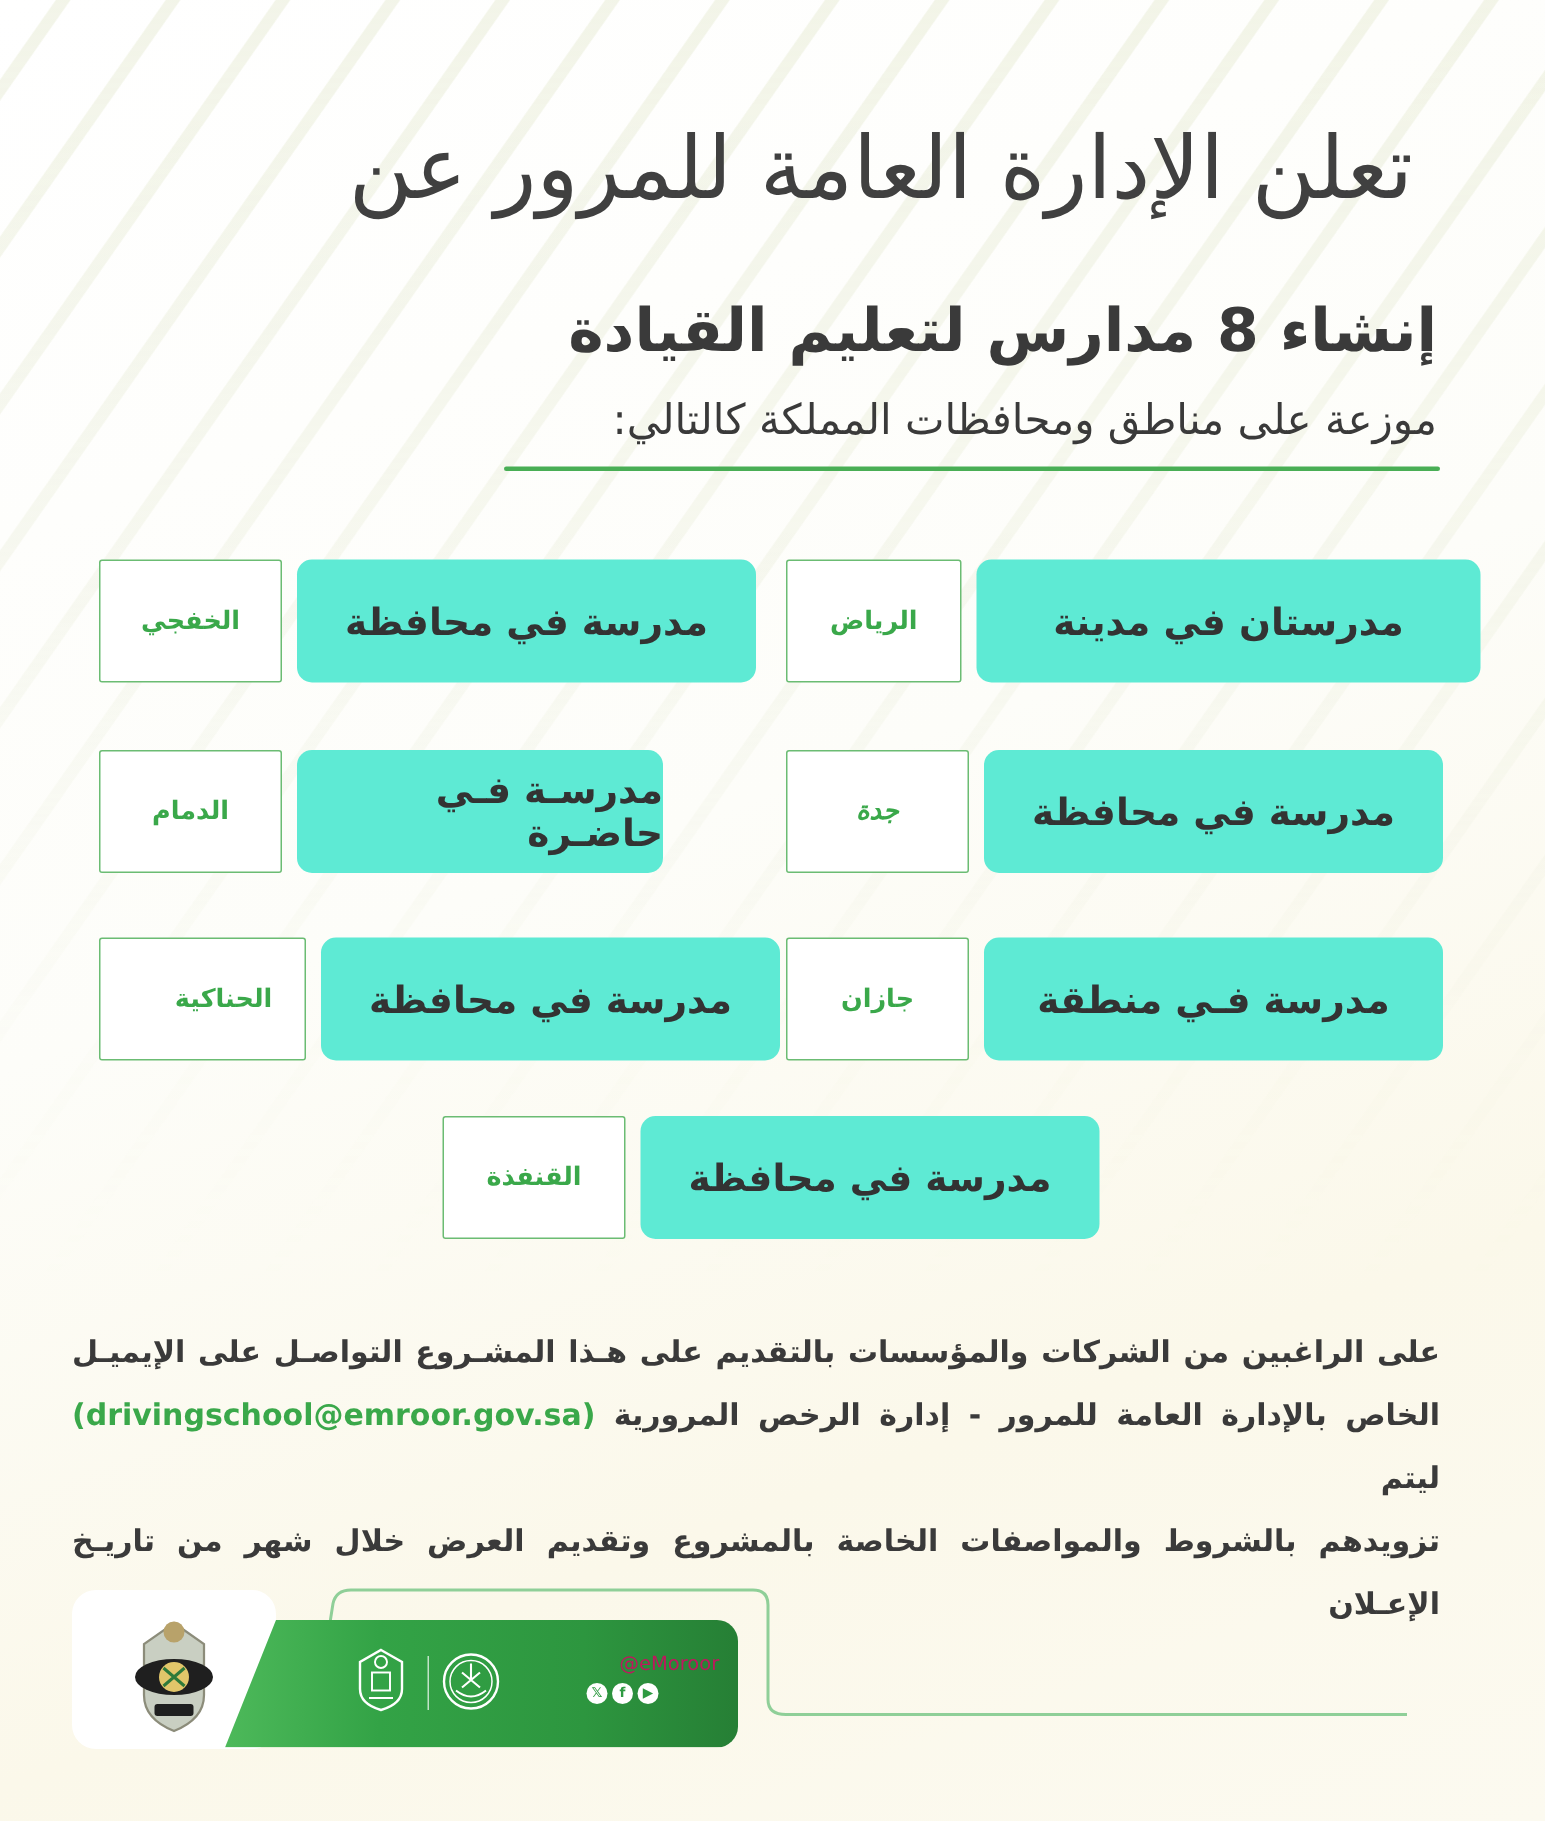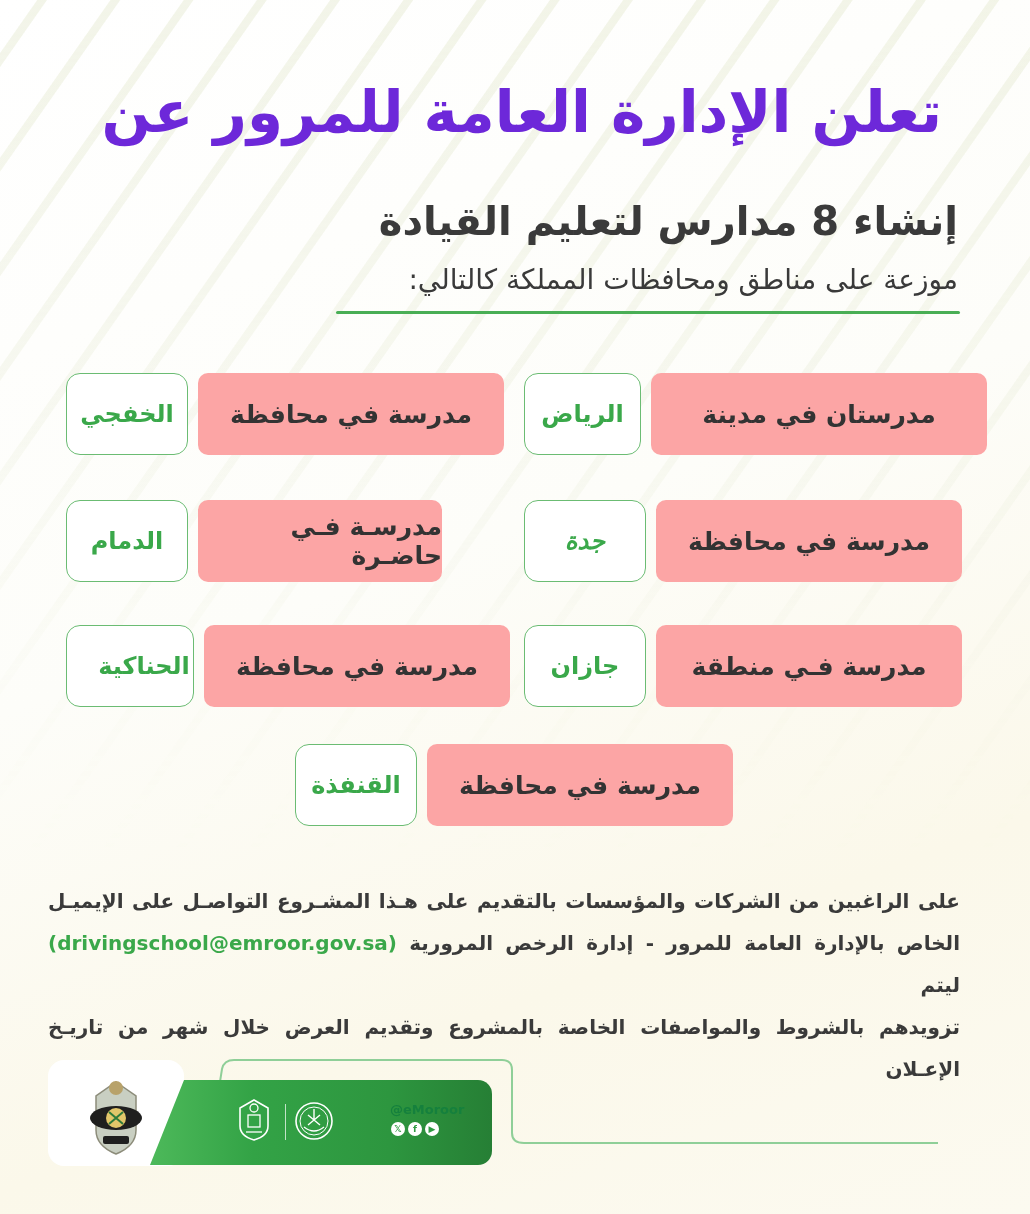--- a/index.html
+++ b/index.html
@@ -12,66 +12,66 @@
     }
     .bg-stripes {
       position: absolute; inset: 0; pointer-events: none;
       background: repeating-linear-gradient(125deg, rgba(235,238,220,0.0) 0px, rgba(235,238,220,0.0) 30px, rgba(232,236,214,0.55) 31px, rgba(232,236,214,0.55) 38px, rgba(235,238,220,0.0) 39px, rgba(235,238,220,0.0) 60px);
       -webkit-mask-image: linear-gradient(180deg, rgba(0,0,0,1) 0%, rgba(0,0,0,0.6) 30%, rgba(0,0,0,0.15) 55%, rgba(0,0,0,0) 70%);
       mask-image: linear-gradient(180deg, rgba(0,0,0,1) 0%, rgba(0,0,0,0.6) 30%, rgba(0,0,0,0.15) 55%, rgba(0,0,0,0) 70%);
     }
     .abs { position: absolute; }
     .title {
       top: 72px; right: 88px; width: 860px; text-align: right;
-      font-family: "DejaVu Sans", sans-serif; font-weight: 700;
-      font-size: 58px; color: #6d28d9; line-height: 80px; letter-spacing: 0;
+      font-family: "DejaVu Sans", sans-serif; font-weight: 400;
+      font-size: 58px; color: #404040; line-height: 80px; letter-spacing: 0;
     }
     .subtitle {
       top: 192px; right: 72px; text-align: right;
       font-weight: 700; font-size: 40px; color: #3a3a3a; line-height: 58px;
     }
     .subline {
       top: 258px; right: 72px; text-align: right;
       font-size: 28px; color: #3a3a3a; line-height: 44px;
     }
     .rule {
       top: 311px; left: 336px; width: 624px; height: 3px; background: #49ae55; border-radius: 2px;
     }
     .pair {
       position: absolute; height: 82px; display: flex; flex-direction: row; gap: 10px; align-items: stretch;
     }
     .gray-box {
-      background: #fca5a5; border-radius: 10px;
+      background: #5eead4; border-radius: 10px;
       display: flex; align-items: center; justify-content: center;
       font-weight: 700; font-size: 25px; color: #333;
     }
     .place-box {
-      background: #ffffff; border: 1.5px solid #6bbc73; border-radius: 14px;
+      background: #ffffff; border: 1.5px solid #6bbc73; border-radius: 2px;
       display: flex; align-items: center; justify-content: center;
-      font-weight: 700; font-size: 24px; color: #3aa84a;
+      font-weight: 700; font-size: 17px; color: #3aa84a;
     }
     .para {
       top: 880px; left: 48px; width: 912px; text-align: justify; text-align-last: justify;
       font-size: 20px; color: #3a3a3a; line-height: 42px; font-weight: 700;
     }
     .para .email { color: #3aa84a; direction: ltr; unicode-bidi: embed; }
     .para .line { display: block; }
     
     .logo-card {
       top: 1060px; left: 48px; width: 136px; height: 106px; background: #ffffff; border-radius: 16px;
     }
     .green-band {
       top: 1080px; left: 150px; width: 342px; height: 85px;
       background: linear-gradient(90deg, #4db95a 0%, #33a346 30%, #2d963f 70%, #267f35 100%);
       clip-path: polygon(34px 0, 100% 0, 100% 100%, 0 100%);
       border-radius: 0 14px 14px 0;
     }
     .outline-path { top: 1055px; left: 150px; width: 800px; height: 95px; }
     .handle {
-      top: 1102px; left: 390px; color: #15803d; font-weight: 700; font-size: 13px; direction: ltr;
+      top: 1102px; left: 413px; color: #be185d; font-weight: 400; font-size: 13px; direction: ltr;
     }
     .socials { top: 1122px; left: 391px; display: flex; gap: 3px; direction: ltr; }
     .soc {
       width: 14px; height: 14px; border-radius: 50%; background: #fff; color: #2e9a41;
       font-size: 9px; font-weight: 700; display: flex; align-items: center; justify-content: center;
     }
     .emblem { top: 1098px; }
     .divider { top: 1104px; left: 285px; width: 1px; height: 36px; background: rgba(255,255,255,0.7); }
   </style>
 </head>
@@ -101,21 +101,21 @@
   <div class="gray-box" style="width:244px;">مدرسـة فـي حاضـرة</div>
   <div class="place-box" style="width:122px;">الدمام</div>
 </div>
 
 <div class="pair" style="top:625px; left:524px;">
   <div class="gray-box" style="width:306px;">مدرسة فـي منطقة</div>
   <div class="place-box" style="width:122px;">جازان</div>
 </div>
 <div class="pair" style="top:625px; left:66px;">
   <div class="gray-box" style="width:306px;">مدرسة في محافظة</div>
-  <div class="place-box" style="width:128px;padding-left:28px;">الحناكية</div>
+  <div class="place-box" style="width:138px;padding-left:28px;">الحناكية</div>
 </div>
 
 <div class="pair" style="top:744px; left:295px;">
   <div class="gray-box" style="width:306px;">مدرسة في محافظة</div>
   <div class="place-box" style="width:122px;">القنفذة</div>
 </div>
 
 <div class="abs para">
   <span class="line">على الراغبين من الشركات والمؤسسات بالتقديم على هـذا المشـروع التواصـل على الإيميـل</span>
   <span class="line">

